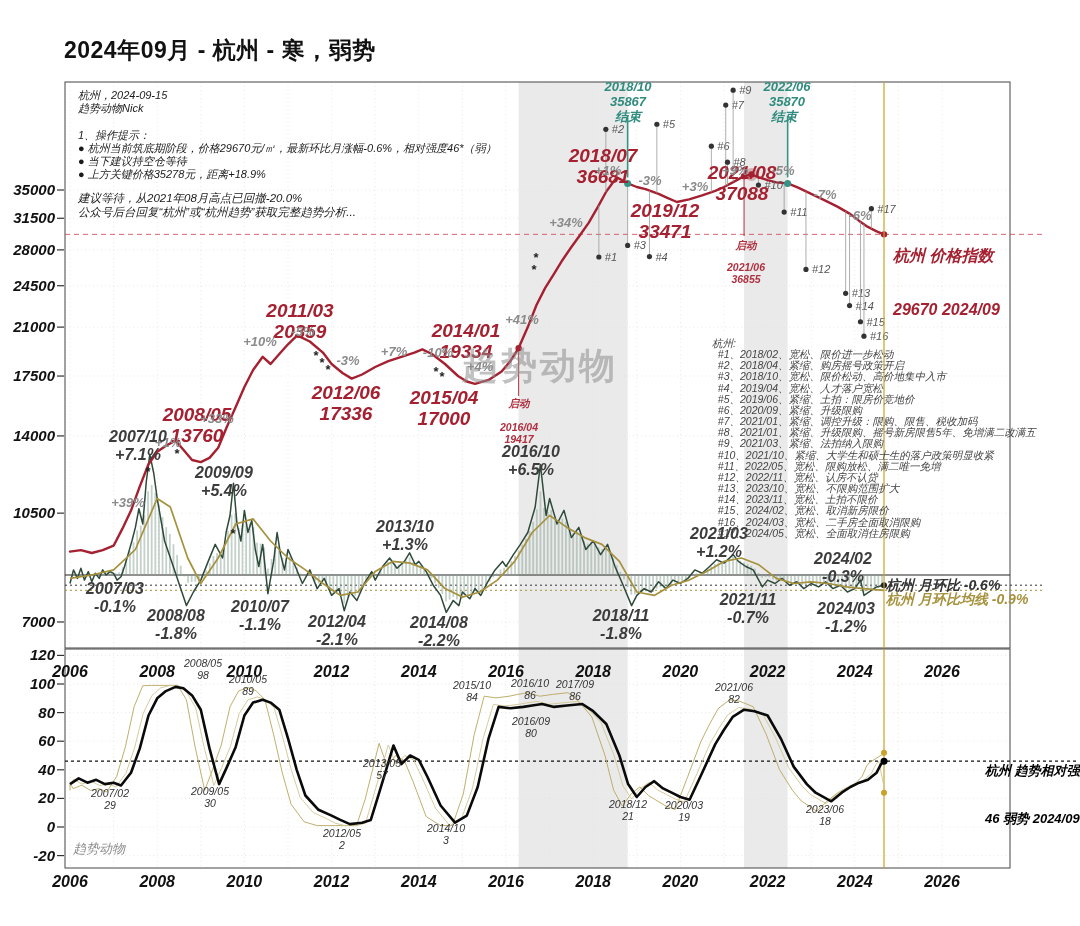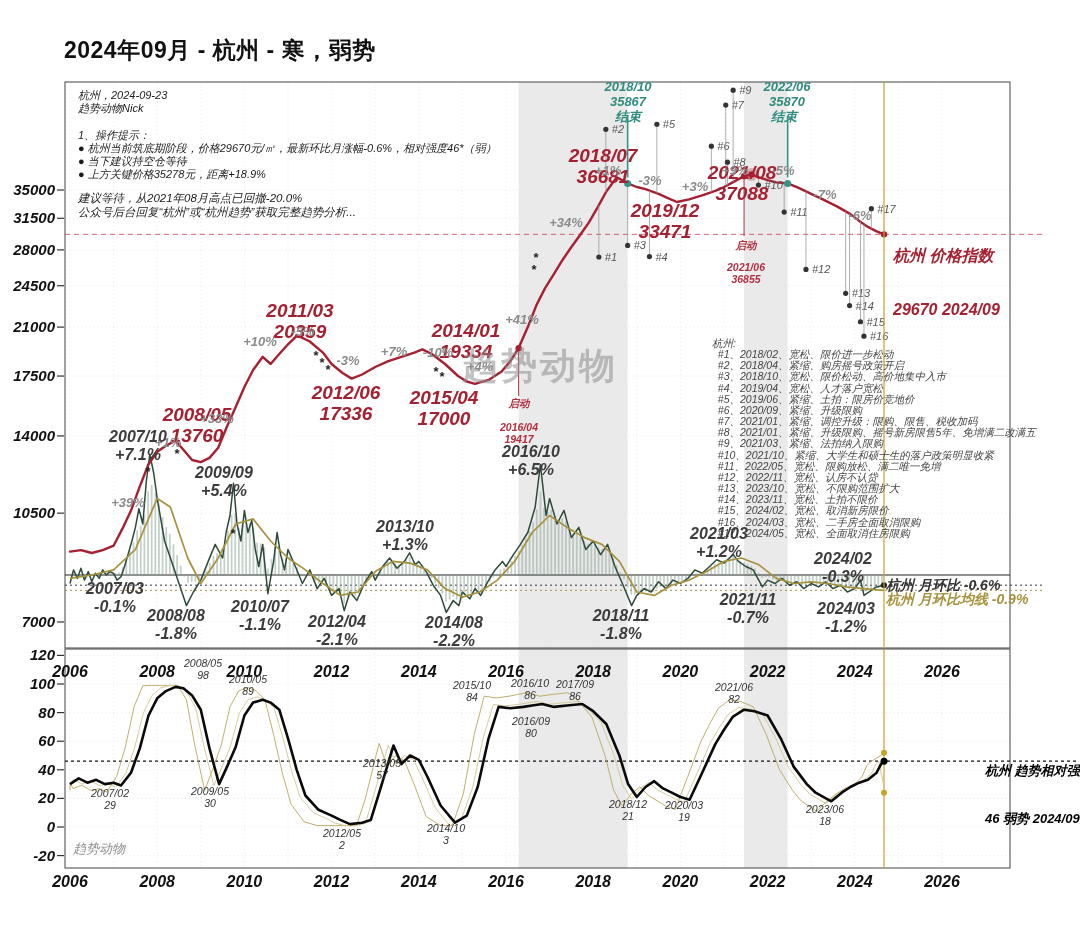--- a/index.html
+++ b/index.html
@@ -466,21 +466,21 @@
     <text x="534" y="274" text-anchor="middle" class="star">*</text>
     <polyline points="70.0,790.4 70.0,783.4 73.1,788.6 81.8,785.2 90.5,790.4 99.2,788.6 106.6,792.1 116.7,776.4 125.4,746.8 134.1,706.7 142.8,685.7 151.5,685.4 161.1,685.4 169.0,685.4 177.7,685.4 186.4,699.7 195.1,746.8 204.7,790.4 212.6,769.5 221.3,745.0 230.0,706.7 238.7,690.9 248.3,687.5 256.2,690.9 264.9,699.7 273.6,734.6 282.3,772.9 291.1,804.3 304.1,821.8 317.2,825.6 325.9,825.6 335.5,825.6 347.7,825.6 356.5,825.6 365.2,799.1 379.1,743.3 387.0,766.0 395.7,755.5 404.4,760.7 413.1,781.7 426.2,816.6 440.6,825.6 452.4,825.6 463.3,793.9 474.2,734.6 484.2,696.2 496.0,697.9 509.1,696.2 517.8,694.4 527.8,692.7 539.6,696.2 552.7,694.4 567.9,692.7 578.8,701.4 591.9,717.1 605.0,755.5 613.7,790.4 622.4,806.1 631.1,793.9 639.9,786.9 648.6,795.6 657.3,800.9 666.0,806.1 675.2,809.6 687.8,776.4 700.9,741.5 709.6,724.1 718.3,708.4 729.7,699.7 740.1,701.4 753.2,706.7 766.3,734.6 779.4,769.5 792.5,790.4 801.2,800.9 816.9,811.3 827.3,800.9 836.1,793.9 844.8,788.6 853.5,785.2 862.2,776.4 866.6,766.0 869.6,762.5 885.3,752.6" fill="none" stroke="#b9a65d" stroke-width="1" opacity="0.9"></polyline>
     <polyline points="70.0,785.5 73.5,779.5 82.2,784.0 90.9,781.0 99.6,785.5 108.4,784.0 115.8,787.0 125.8,773.5 134.5,748.0 143.2,713.5 152.0,695.4 160.7,687.9 170.3,685.4 178.1,685.4 186.8,692.4 195.6,707.5 204.3,748.0 213.9,785.5 221.7,767.5 230.4,746.5 239.2,713.5 247.9,699.9 257.5,696.9 265.3,699.9 274.0,707.5 282.8,737.5 291.5,770.5 300.2,797.5 313.3,812.6 326.4,818.6 335.1,823.1 344.7,825.6 356.9,825.6 365.6,823.1 374.3,793.0 388.3,745.0 396.1,764.5 404.8,755.5 413.6,760.0 422.3,778.0 435.4,808.1 449.8,825.6 461.5,818.6 472.4,788.5 483.3,737.5 493.4,704.4 505.1,706.0 518.2,704.4 526.9,702.9 537.0,701.4 548.7,704.4 561.8,702.9 577.1,701.4 588.0,709.0 601.0,722.5 614.1,755.5 622.8,785.5 631.6,799.0 640.3,788.5 649.0,782.5 657.7,790.0 666.4,794.5 675.2,799.0 684.3,802.0 697.0,773.5 710.0,743.5 718.8,728.5 727.5,715.0 738.8,707.5 749.3,709.0 762.4,713.5 775.4,737.5 788.5,767.5 801.6,785.5 810.3,794.5 826.0,803.5 836.5,794.5 845.2,788.5 853.9,784.0 862.6,781.0 871.4,773.5 875.7,764.5 878.8,761.5 885.3,792.7" fill="none" stroke="#d2c591" stroke-width="1" opacity="0.9"></polyline>
     <polyline points="70.0,784.1 78.7,778.4 87.4,782.7 96.2,779.8 104.9,784.1 113.6,782.7 121.0,785.5 131.0,772.7 139.8,748.4 148.5,715.5 157.2,698.3 165.9,691.1 175.5,686.9 183.4,688.3 192.1,695.4 200.8,709.7 209.5,748.4 219.1,784.1 227.0,766.9 235.7,746.9 244.4,715.5 253.1,702.6 262.7,699.7 270.6,702.6 279.3,709.7 288.0,738.3 296.7,769.8 305.4,795.5 318.5,809.8 331.6,815.6 340.3,819.9 349.9,824.1 362.1,822.7 370.8,819.9 379.6,791.3 393.5,745.5 401.4,764.1 410.1,755.5 418.8,759.8 427.5,777.0 440.6,805.5 455.0,822.7 466.8,815.6 477.7,787.0 488.6,738.3 498.6,706.9 510.4,708.3 523.4,706.9 532.2,705.5 542.2,704.0 554.0,706.9 567.0,705.5 582.3,704.0 593.2,711.2 606.3,724.0 619.4,755.5 628.1,784.1 636.8,797.0 645.5,787.0 654.2,781.2 663.0,788.4 671.7,792.7 680.4,797.0 689.6,799.8 702.2,772.7 715.3,744.1 724.0,729.8 732.7,716.9 744.1,709.7 754.5,711.2 767.6,715.5 780.7,738.3 793.8,766.9 806.8,784.1 815.6,792.7 831.3,801.3 841.7,792.7 850.4,787.0 859.2,782.7 867.9,779.8 876.6,772.7 881.0,764.1 884.0,761.2" fill="none" stroke="#0a0a0a" stroke-width="2.6" stroke-linejoin="round"></polyline>
     <circle cx="884.0120000000032" cy="752.64" r="3" fill="#c8a22a"></circle>
     <circle cx="884.0120000000032" cy="792.68" r="3" fill="#c8a22a"></circle>
     <circle cx="884.0120000000032" cy="761.22" r="3.5" fill="#000"></circle>
   </svg>
 
 <div id="overlay">
-  <div id="info-block" class="abs">杭州，2024-09-23
+  <div id="info-block" class="abs">杭州，2024-09-15
 趋势动物Nick
 
 1、操作提示：
 ● 杭州当前筑底期阶段，价格29670元/㎡，最新环比月涨幅-0.6%，相对强度46*（弱）
 ● 当下建议持空仓等待
 ● 上方关键价格35278元，距离+18.9%</div>
   <div id="advice-block" class="abs">建议等待，从2021年08月高点已回撤-20.0%
 公众号后台回复“杭州”或“杭州趋势”获取完整趋势分析...</div>
   <div id="policy-list" class="abs">杭州:
   #1、2018/02、宽松、限价进一步松动
@@ -558,21 +558,21 @@
       <div class="lab dark" style="left: 719px; top: 525px;">2021/03
 +1.2%</div>
       <div class="lab dark" style="left: 115px; top: 580px;">2007/03
 -0.1%</div>
       <div class="lab dark" style="left: 176px; top: 607px;">2008/08
 -1.8%</div>
       <div class="lab dark" style="left: 260px; top: 598px;">2010/07
 -1.1%</div>
       <div class="lab dark" style="left: 337px; top: 613px;">2012/04
 -2.1%</div>
-      <div class="lab dark" style="left: 454px; top: 614px;">2014/08
+      <div class="lab dark" style="left: 439px; top: 614px;">2014/08
 -2.2%</div>
       <div class="lab dark" style="left: 621px; top: 607px;">2018/11
 -1.8%</div>
       <div class="lab dark" style="left: 748px; top: 591px;">2021/11
 -0.7%</div>
       <div class="lab dark" style="left: 843px; top: 550px;">2024/02
 -0.3%</div>
       <div class="lab dark" style="left: 846px; top: 600px;">2024/03
 -1.2%</div>
       <div class="lab btm" style="left: 110px; top: 788px;">2007/02

